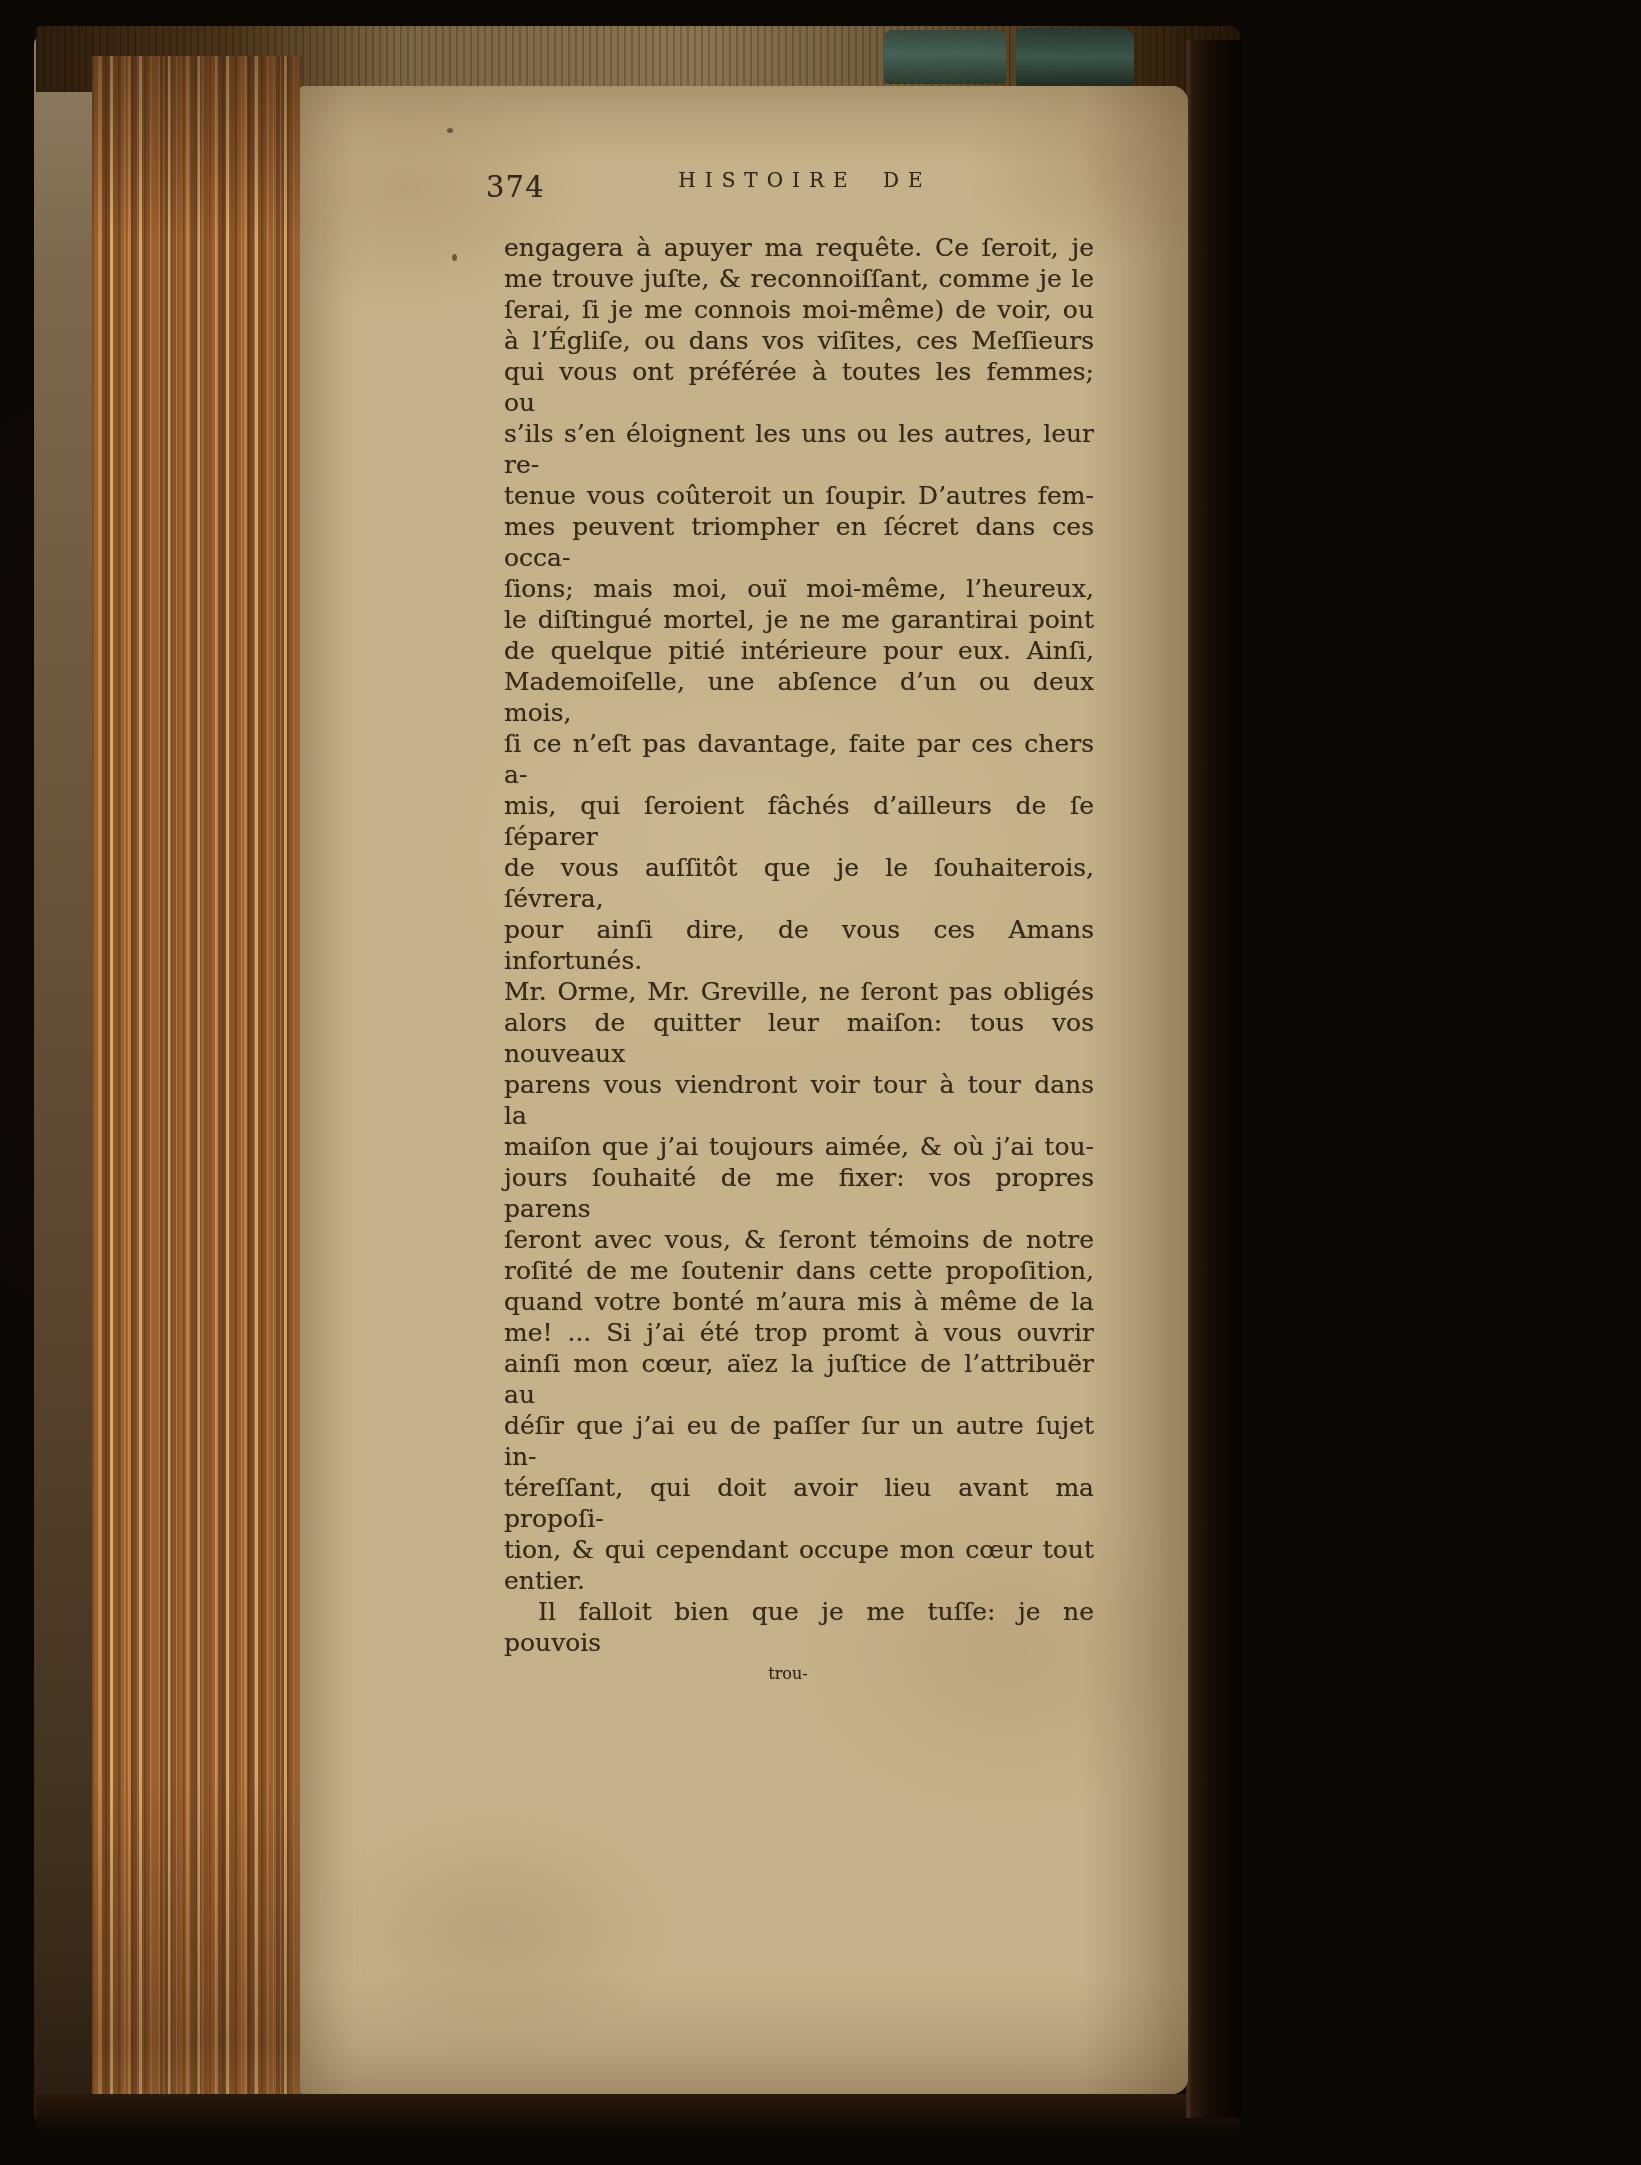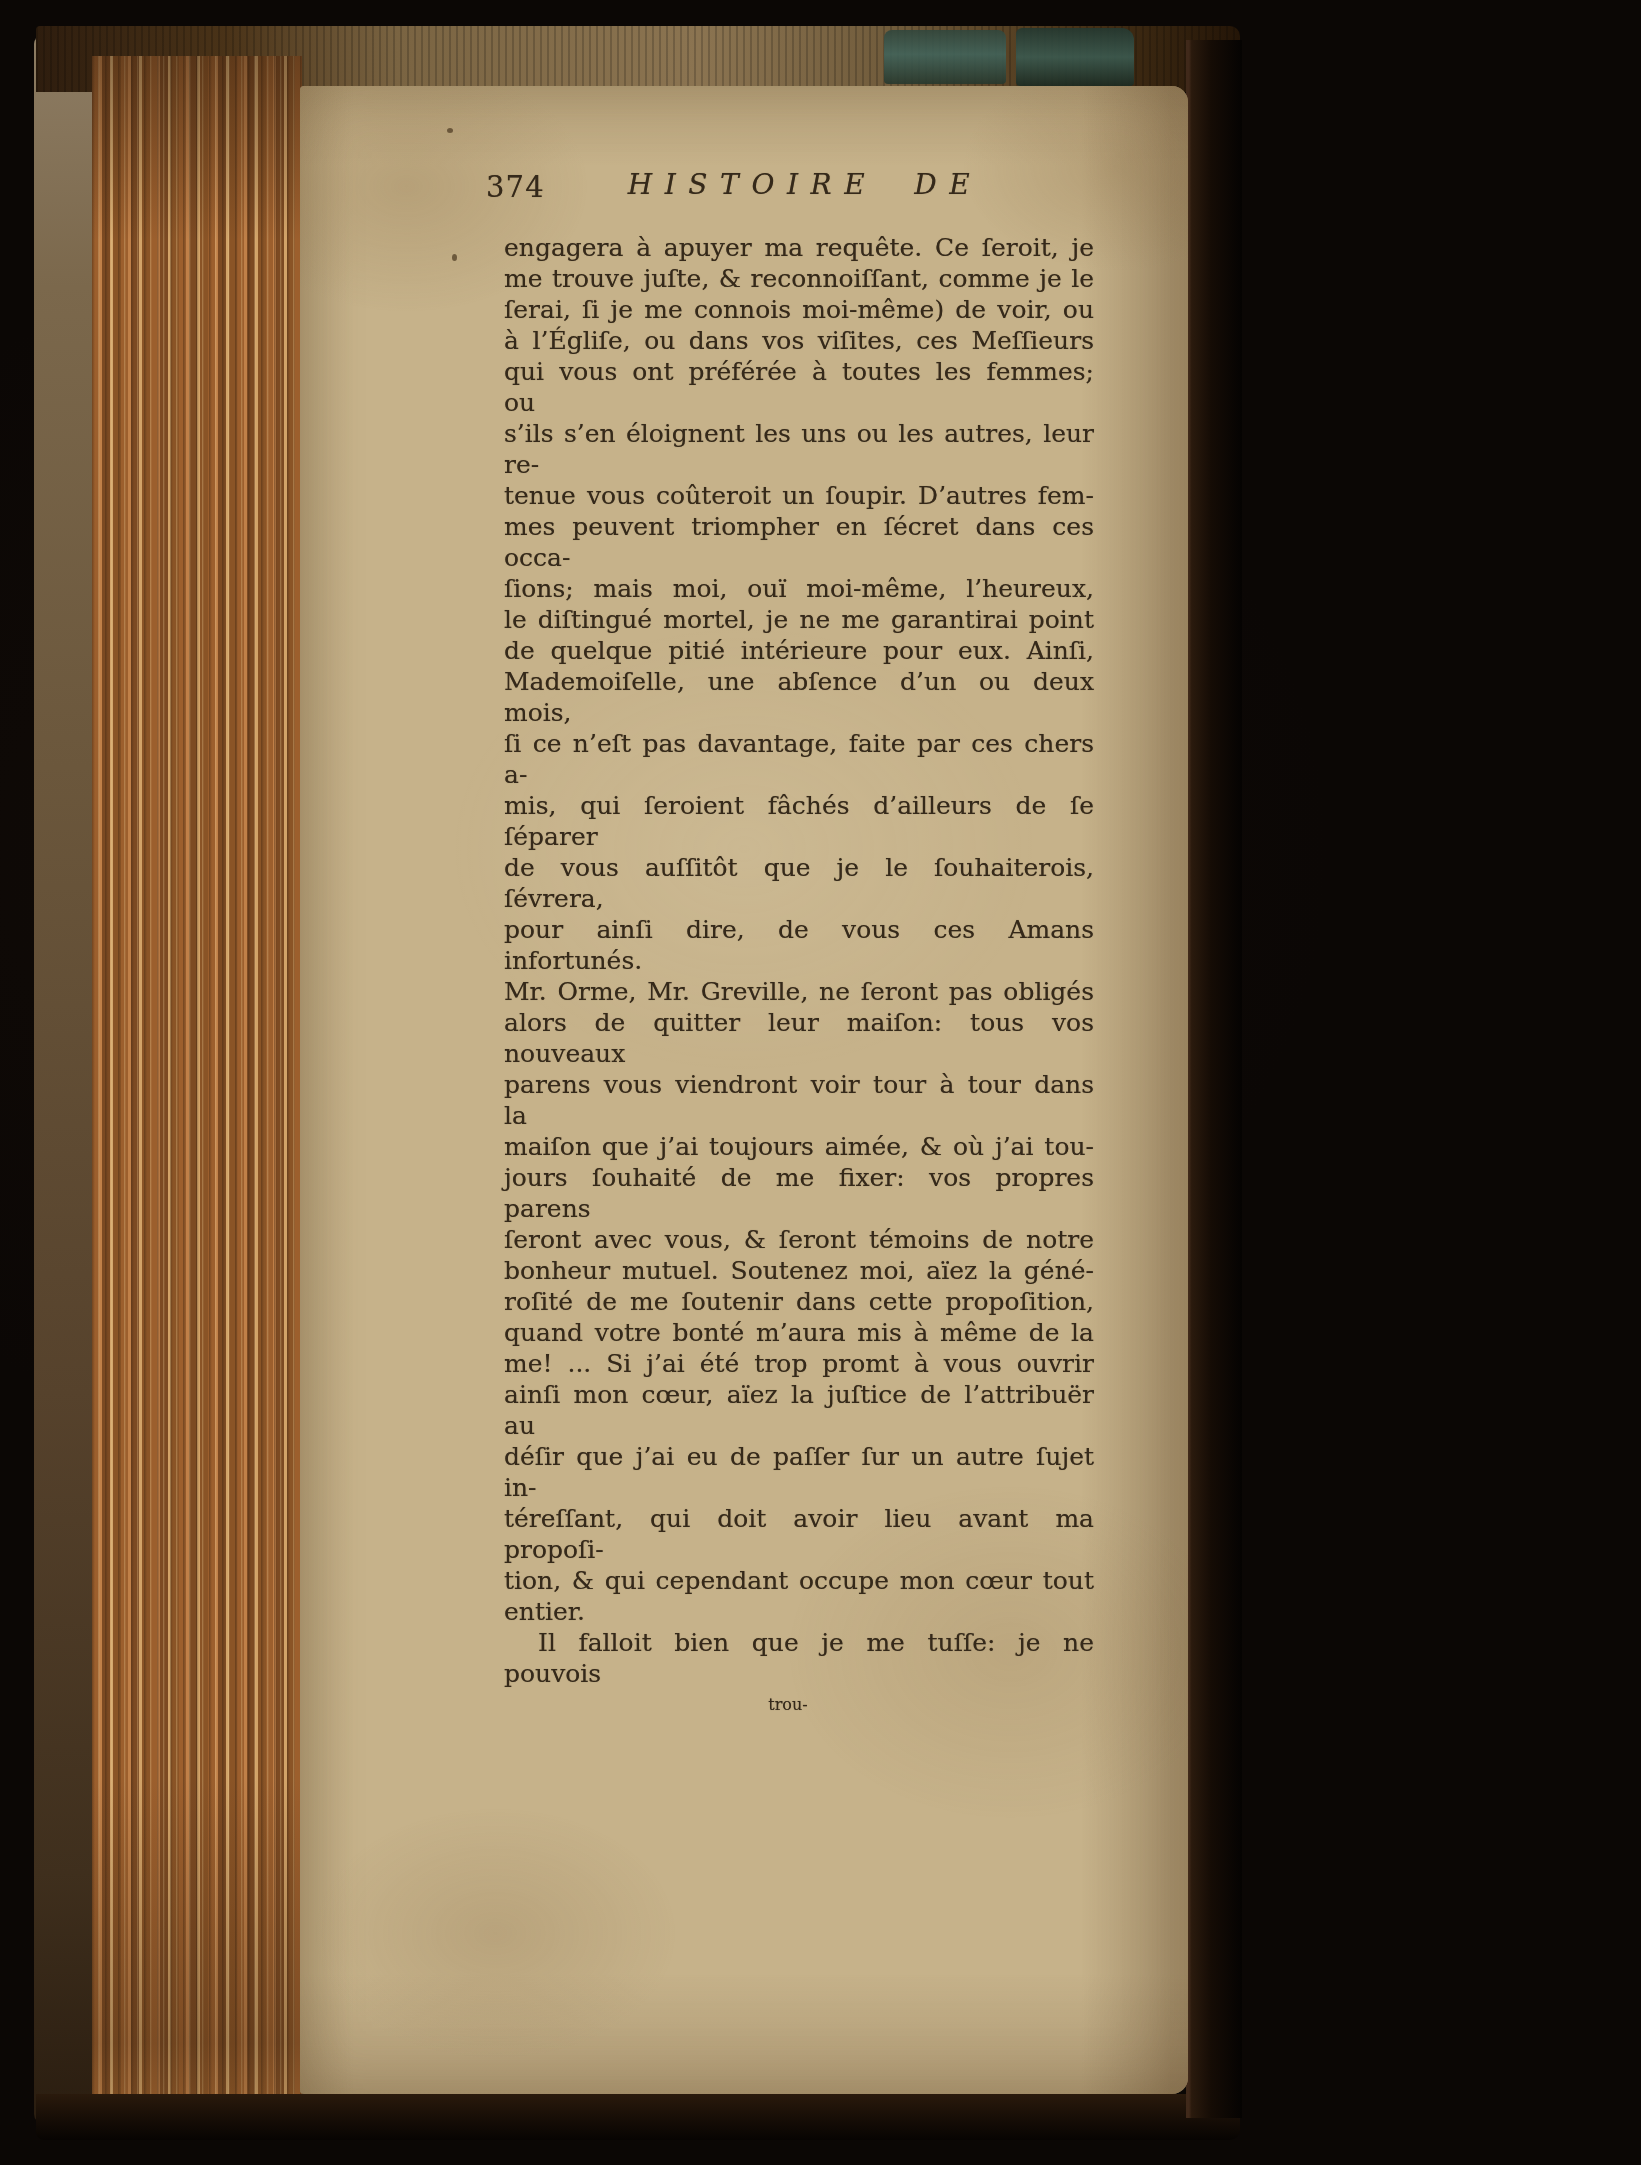--- a/index.html
+++ b/index.html
@@ -138,26 +138,25 @@
     margin-bottom: 24px;
   }
   .page-number {
     position: absolute;
     left: 0; top: 2px;
     font-size: 29px;
     letter-spacing: 0.04em;
   }
   .running-title {
     text-align: center;
-    font-size: 28px;
+    font-size: 20px;
     letter-spacing: 0.45em;
     word-spacing: 0.55em;
     padding-left: 30px;
     white-space: nowrap;
-    font-style: italic;
   }
   .body-text {
     font-size: 25px;
     line-height: 31px;
     word-spacing: 0.06em;
   }
   .line {
     min-height: 31px;
     margin-left: 18px;
   }
@@ -226,21 +225,20 @@
           <div class="line just">ſi ce n’eſt pas davantage, faite par ces chers a-</div>
           <div class="line just">mis, qui ſeroient fâchés d’ailleurs de ſe ſéparer</div>
           <div class="line just">de vous auſſitôt que je le ſouhaiterois, ſévrera,</div>
           <div class="line just">pour ainſi dire, de vous ces Amans infortunés.</div>
           <div class="line just">Mr. Orme, Mr. Greville, ne ſeront pas obligés</div>
           <div class="line just">alors de quitter leur maiſon: tous vos nouveaux</div>
           <div class="line just">parens vous viendront voir tour à tour dans la</div>
           <div class="line just">maiſon que j’ai toujours aimée, &amp; où j’ai tou-</div>
           <div class="line just">jours ſouhaité de me fixer: vos propres parens</div>
           <div class="line just">ſeront avec vous, &amp; ſeront témoins de notre</div>
-          <div class="line just">bonheur mutuel.  Soutenez moi, aïez la géné-</div>
           <div class="line just">roſité de me ſoutenir dans cette propoſition,</div>
           <div class="line just">quand votre bonté m’aura mis à même de la</div>
           <div class="line just">me! ...  Si j’ai été trop promt à vous ouvrir</div>
           <div class="line just">ainſi mon cœur, aïez la juſtice de l’attribuër au</div>
           <div class="line just">déſir que j’ai eu de paſſer ſur un autre ſujet in-</div>
           <div class="line just">téreſſant, qui doit avoir lieu avant ma propoſi-</div>
           <div class="line just">tion, &amp; qui cependant occupe mon cœur tout</div>
           <div class="line">entier.</div>
           <div class="line just indent">Il falloit bien que je me tuſſe: je ne pouvois</div>
         </div>

